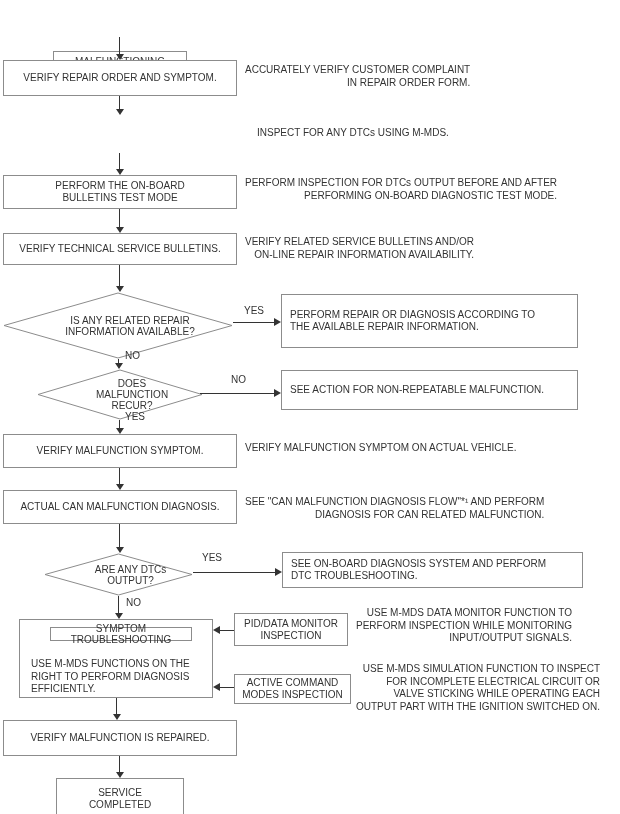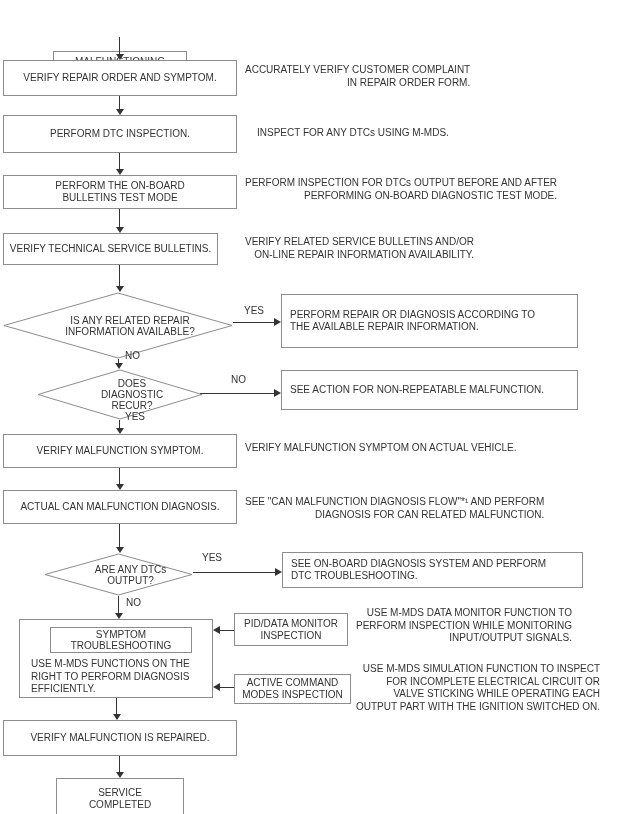--- a/index.html
+++ b/index.html
@@ -45,63 +45,62 @@
   .bigbody{position:absolute;font-size:10px;line-height:12.5px;white-space:pre-line;text-align:left;}
 </style>
 </head>
 <body>
 
 <div id="canvas">
 
   <div class="box" style="left:53px;top:3px;width:134px;height:34px;margin-top:48px;">MALFUNCTIONING
 VEHICLE ARRIVES</div>
   <div class="box" style="left:3px;top:60px;width:234px;height:36px;">VERIFY REPAIR ORDER AND SYMPTOM.</div>
-  <div class="box" style="left:3px;top:115px;width:234px;height:38px;">PERFORM DTC INSPECTION.</div>
   <div class="box" style="left:3px;top:175px;width:234px;height:34px;">PERFORM THE ON-BOARD
 BULLETINS TEST MODE</div>
-  <div class="box" style="left:3px;top:233px;width:215px;height:32px;">VERIFY TECHNICAL SERVICE BULLETINS.</div>
+  <div class="box" style="left:3px;top:233px;width:234px;height:32px;">VERIFY TECHNICAL SERVICE BULLETINS.</div>
   <div class="box" style="left:3px;top:434px;width:234px;height:34px;">VERIFY MALFUNCTION SYMPTOM.</div>
   <div class="box" style="left:3px;top:490px;width:234px;height:34px;">ACTUAL CAN MALFUNCTION DIAGNOSIS.</div>
   <div class="box" style="left:3px;top:720px;width:234px;height:36px;">VERIFY MALFUNCTION IS REPAIRED.</div>
   <div class="box" style="left:56px;top:778px;width:128px;height:42px;">SERVICE
 COMPLETED</div>
 
   <div class="box left" style="left:281px;top:294px;width:297px;height:54px;">PERFORM REPAIR OR DIAGNOSIS ACCORDING TO
 THE AVAILABLE REPAIR INFORMATION.</div>
   <div class="box left" style="left:281px;top:370px;width:297px;height:40px;">SEE ACTION FOR NON-REPEATABLE MALFUNCTION.</div>
   <div class="box left" style="left:282px;top:552px;width:301px;height:36px;">SEE ON-BOARD DIAGNOSIS SYSTEM AND PERFORM
 DTC TROUBLESHOOTING.</div>
 
   <div class="box" style="left:234px;top:613px;width:114px;height:33px;">PID/DATA MONITOR
 INSPECTION</div>
   <div class="box" style="left:234px;top:674px;width:117px;height:30px;">ACTIVE COMMAND
 MODES INSPECTION</div>
 
   <div class="box" style="left:19px;top:619px;width:194px;height:79px;">
-    <div class="innerbox" style="left:30px;top:7px;width:142px;height:26px;">SYMPTOM
+    <div class="innerbox" style="left:30px;top:7px;width:142px;height:14px;">SYMPTOM
 TROUBLESHOOTING</div>
     <div class="bigbody" style="left:11px;top:38px;width:178px;">USE M-MDS FUNCTIONS ON THE
 RIGHT TO PERFORM DIAGNOSIS
 EFFICIENTLY.</div>
   </div>
 
   <div class="diamond" style="left:3px;top:292px;width:230px;height:67px;">
     <svg width="230" height="67" viewBox="0 0 230 67">
       <polygon points="1,33.5 115,1 229,33.5 115,66" fill="#ffffff" stroke="#8c8c8c" stroke-width="1"></polygon>
     </svg>
     <div class="dlabel">IS ANY RELATED REPAIR
 INFORMATION AVAILABLE?</div>
   </div>
 
   <div class="diamond" style="left:37px;top:369px;width:166px;height:51px;">
     <svg width="166" height="51" viewBox="0 0 166 51">
       <polygon points="1,25.5 83,1 165,25.5 83,50" fill="#ffffff" stroke="#8c8c8c" stroke-width="1"></polygon>
     </svg>
     <div class="dlabel">DOES
-DIAGNOSTIC
+MALFUNCTION
 RECUR?</div>
   </div>
 
   <div class="diamond" style="left:44px;top:553px;width:149px;height:43px;">
     <svg width="149" height="43" viewBox="0 0 149 43">
       <polygon points="1,21.5 74.5,1 148,21.5 74.5,42" fill="#ffffff" stroke="#8c8c8c" stroke-width="1"></polygon>
     </svg>
     <div class="dlabel">ARE ANY DTCs
 OUTPUT?</div>
   </div>

